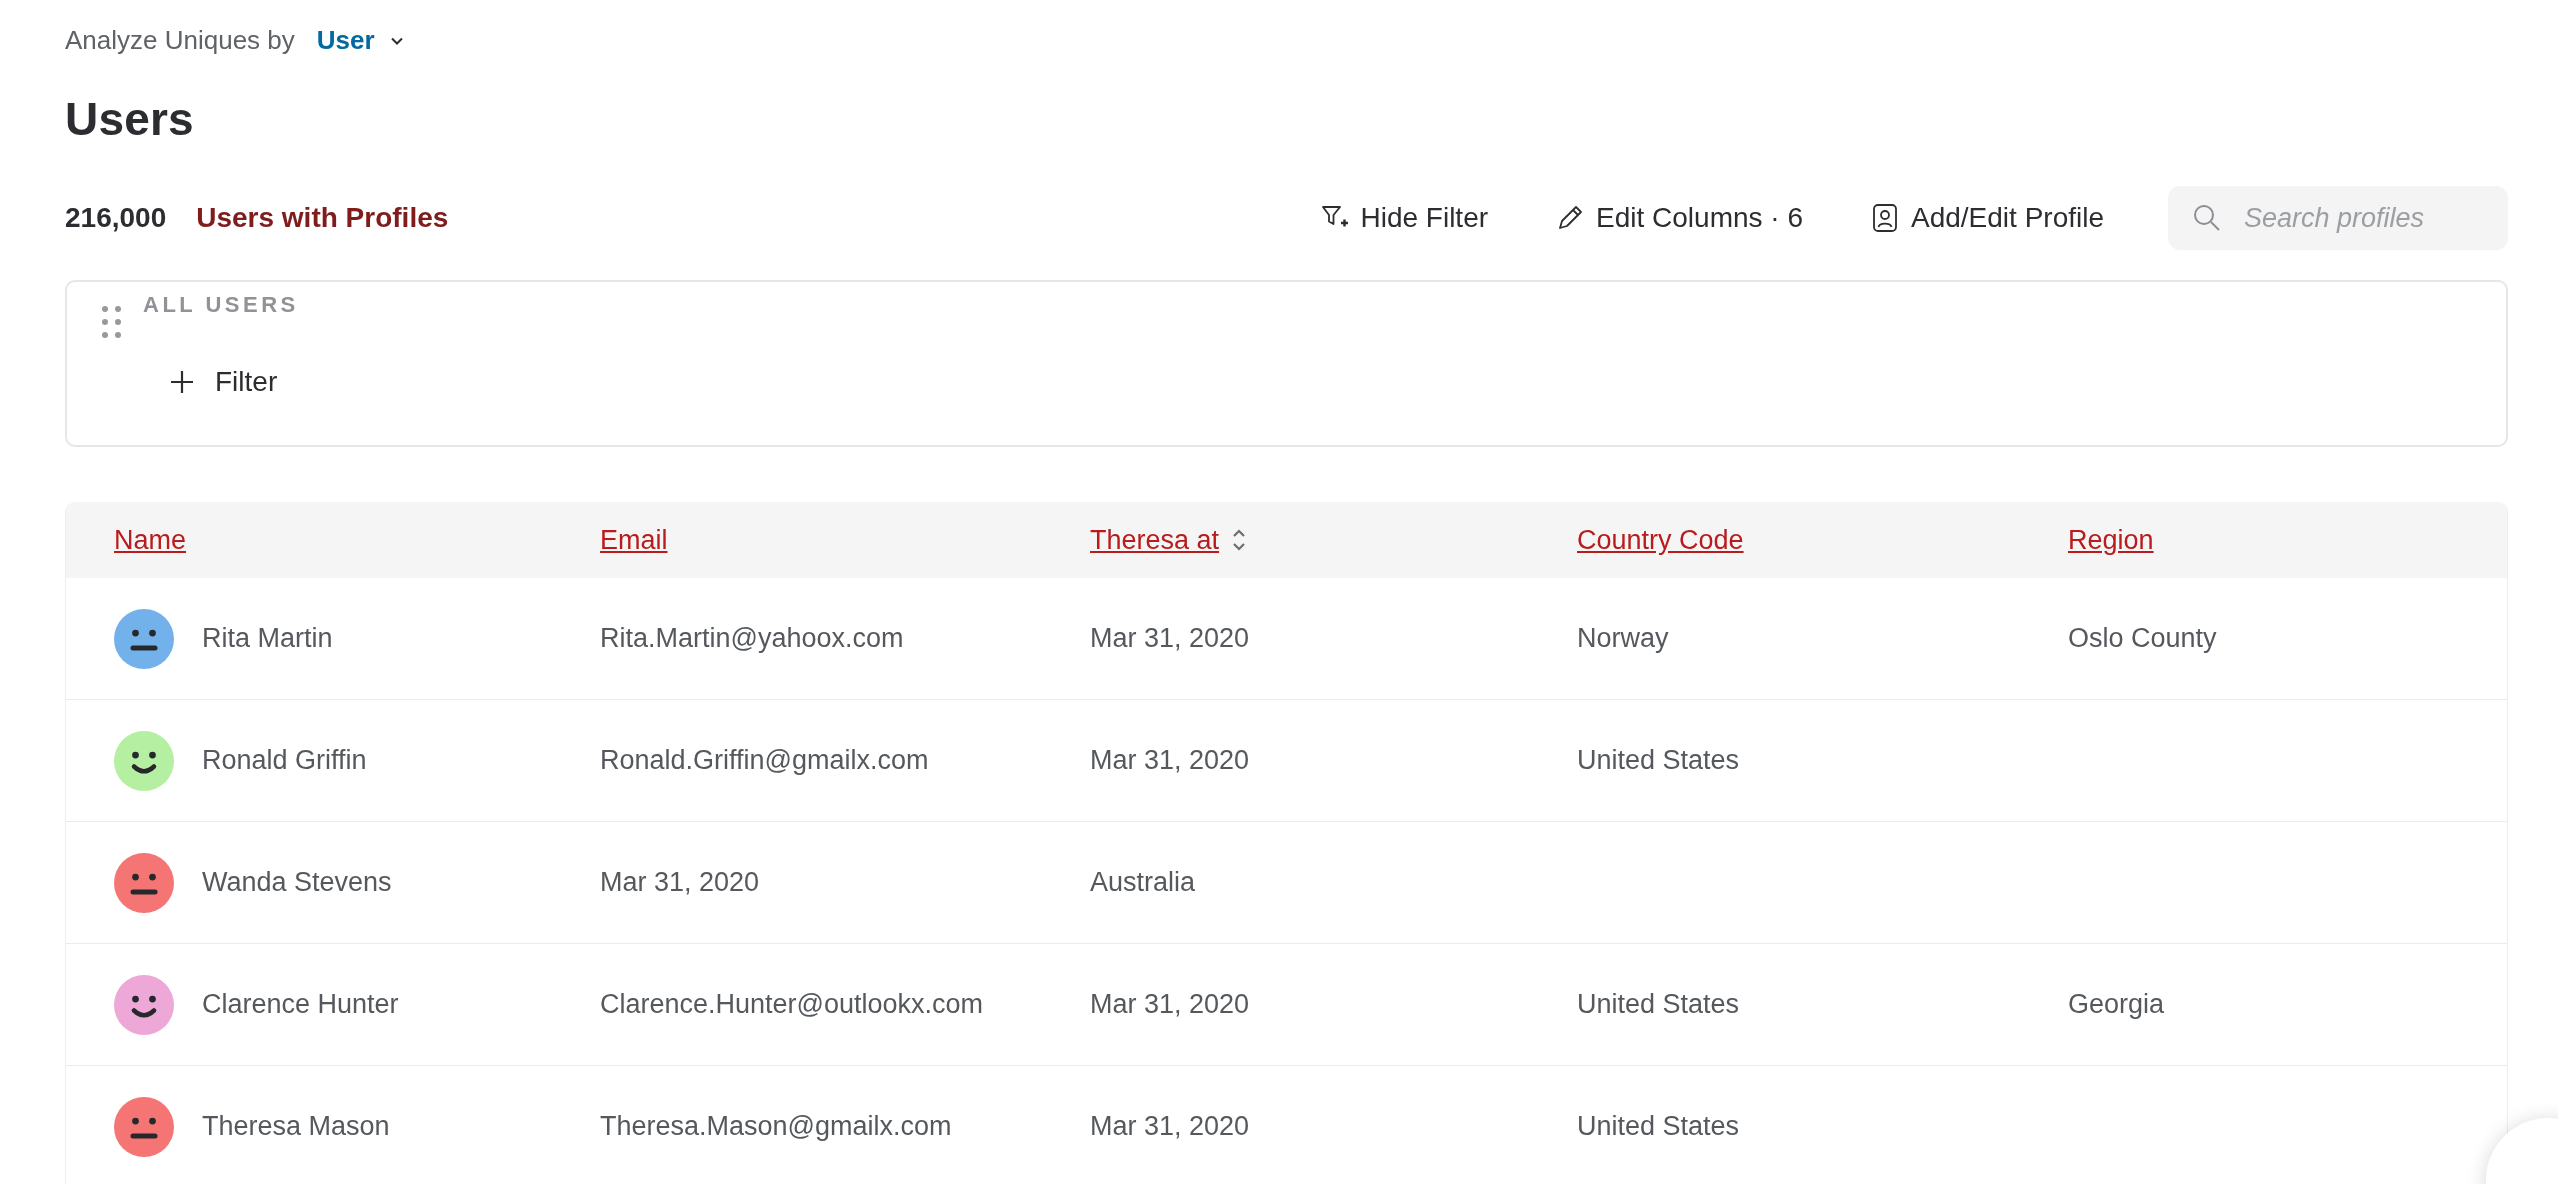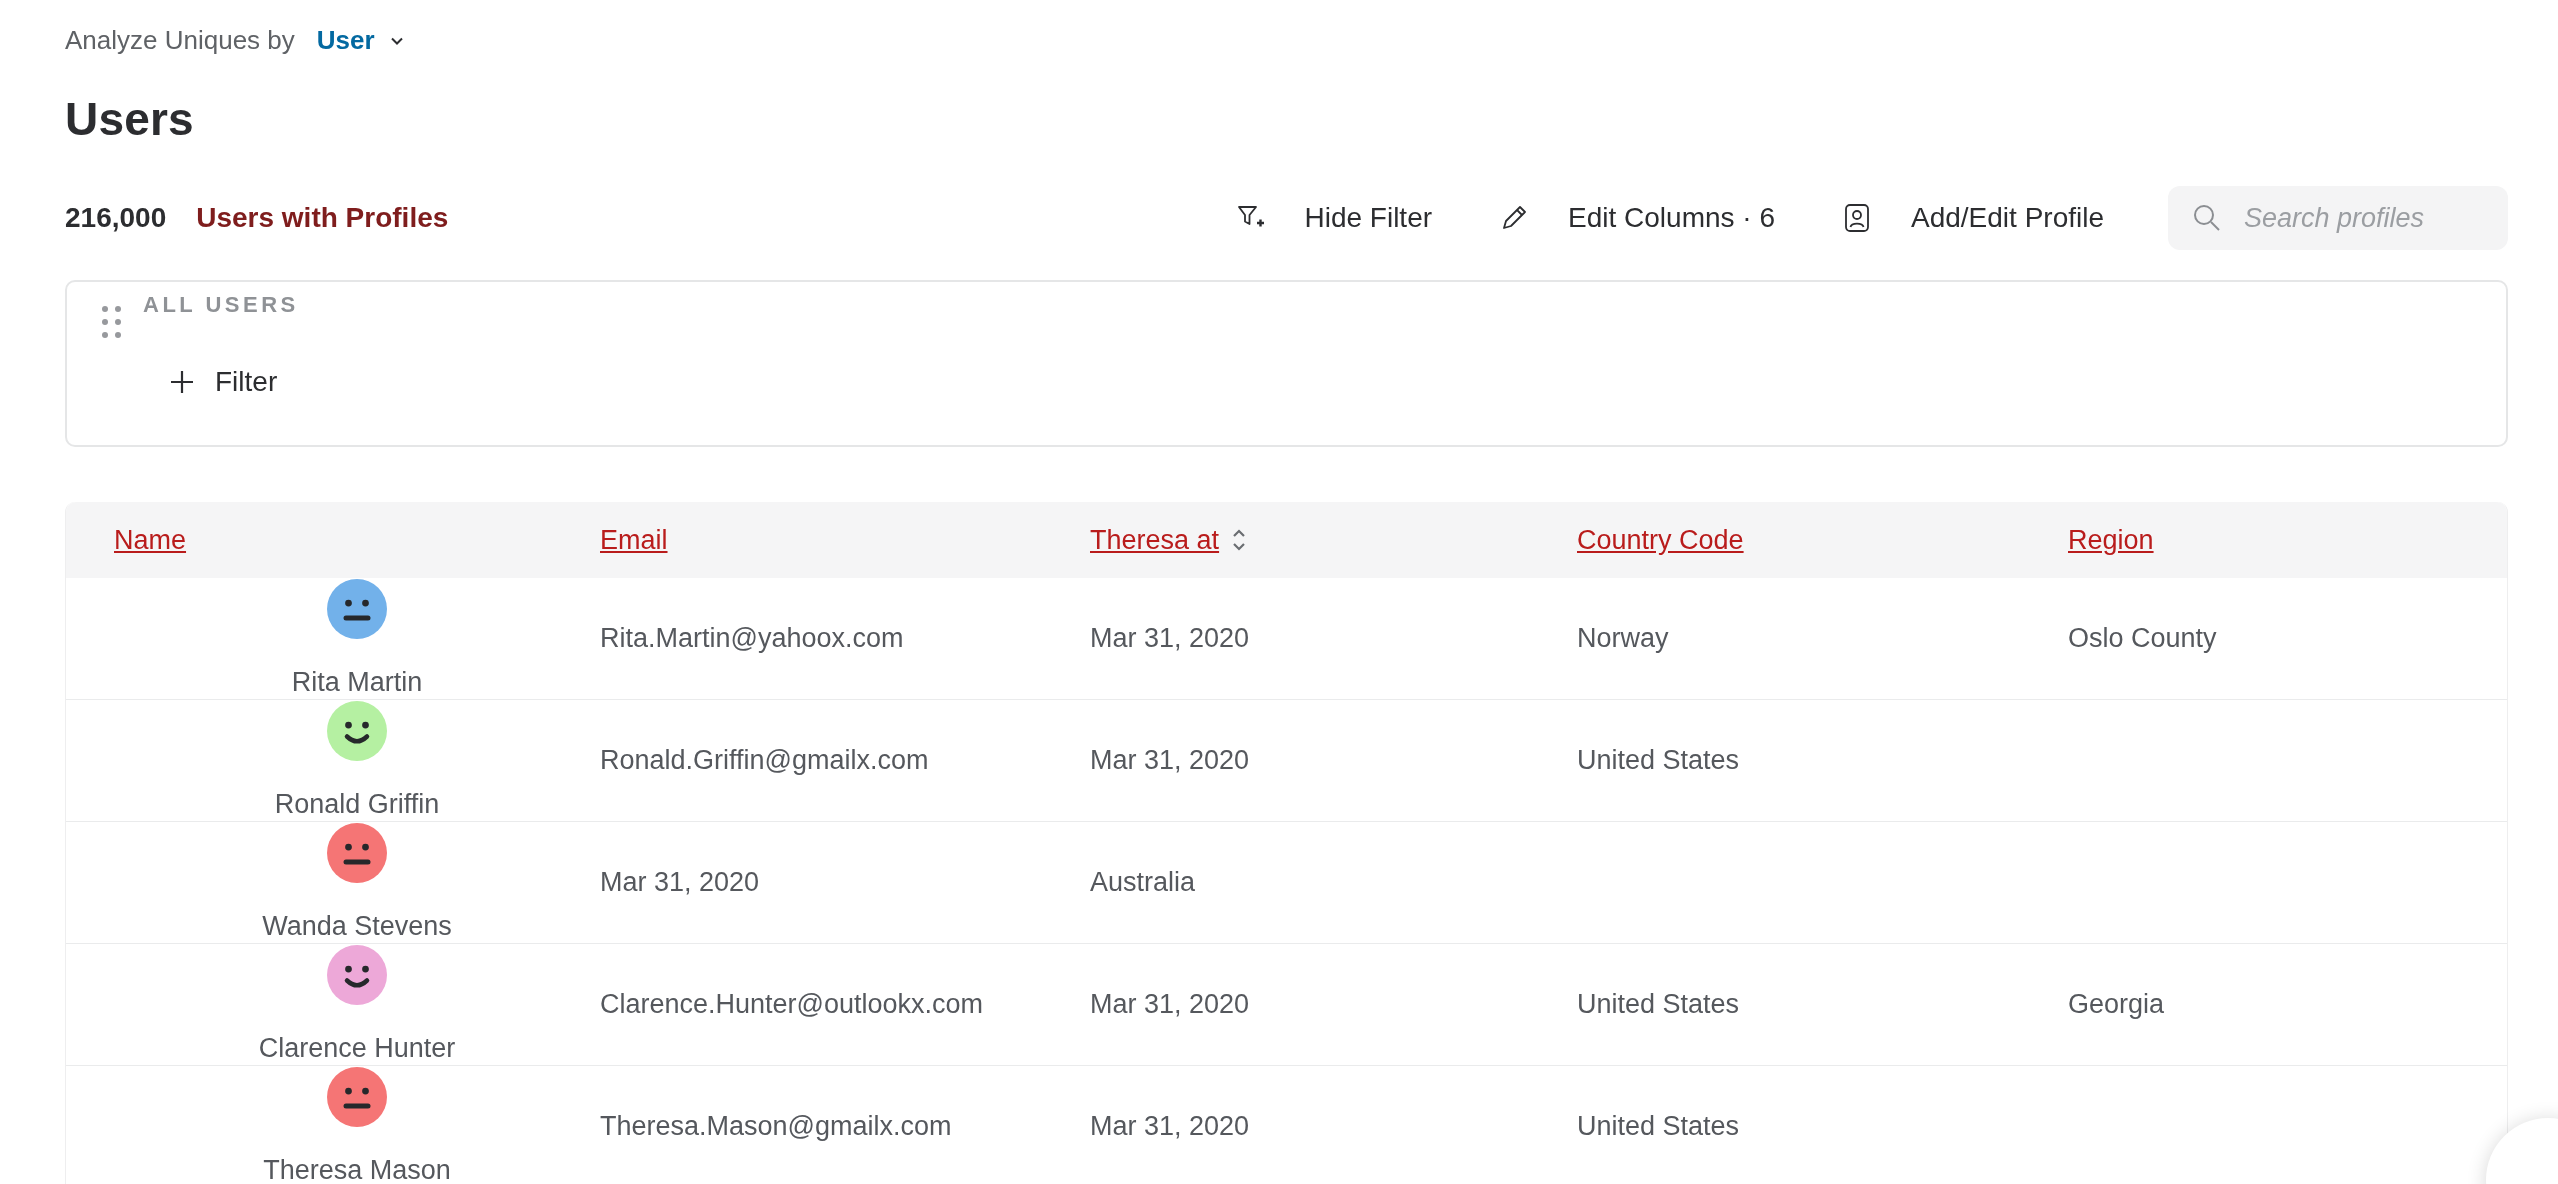--- a/index.html
+++ b/index.html
@@ -39,21 +39,21 @@
     margin-top: 40px;
     height: 64px;
     display: flex; align-items: center; justify-content: space-between;
   }
   .count-group { display: flex; align-items: baseline; font-size: 28px; }
   .count-number { font-weight: 600; color: #2c2d30; }
   .count-label  { margin-left: 30px; font-weight: 700; color: #7f1d1d; }
 
   .toolbar { display: flex; align-items: center; gap: 64px; }
   .tbtn {
-    display: flex; align-items: center; gap: 36px;
+    display: flex; align-items: center; gap: 8px;
     font-size: 28px; color: #2c2d30; font-weight: 500;
     cursor: pointer; background: none; border: none; padding: 0;
     font-family: inherit;
   }
   .tbtn svg { width: 36px; height: 36px; stroke: #2c2d30; fill: none; stroke-width: 1.8; }
 
   .search-box {
     width: 340px; height: 64px;
     background: #f4f4f5; border-radius: 12px;
     display: flex; align-items: center; gap: 18px;
@@ -117,21 +117,21 @@
   .sort-icon { display: flex; flex-direction: column; gap: 2px; }
   .sort-icon svg { width: 16px; height: 10px; stroke: #6a6d71; fill: none; stroke-width: 2.2; }
 
   .tbody .trow {
     height: 122px;
     border-bottom: 1px solid #eaebec;
     background: #fff;
     cursor: pointer;
   }
   .cell { font-size: 27px; color: #55585d; }
-  .name-cell { display: flex; align-items: center; gap: 28px; flex-direction: column; }
+  .name-cell { display: flex; align-items: center; gap: 28px; }
   .avatar {
     width: 60px; height: 60px; border-radius: 50%;
     flex: none; position: relative;
   }
   .avatar svg { position: absolute; inset: 0; width: 100%; height: 100%; }
   .avatar .mouth-happy { display: none; }
   .avatar.happy .mouth-happy { display: block; }
   .avatar.happy .mouth-neutral { display: none; }
 
   

